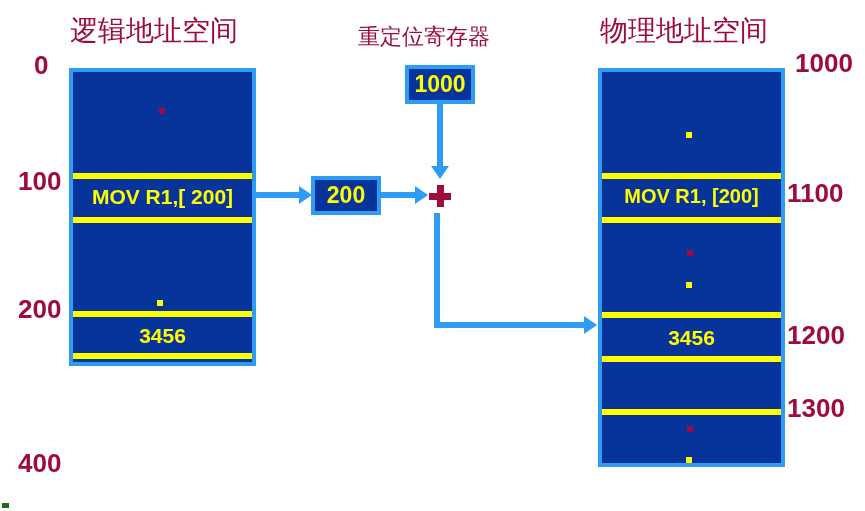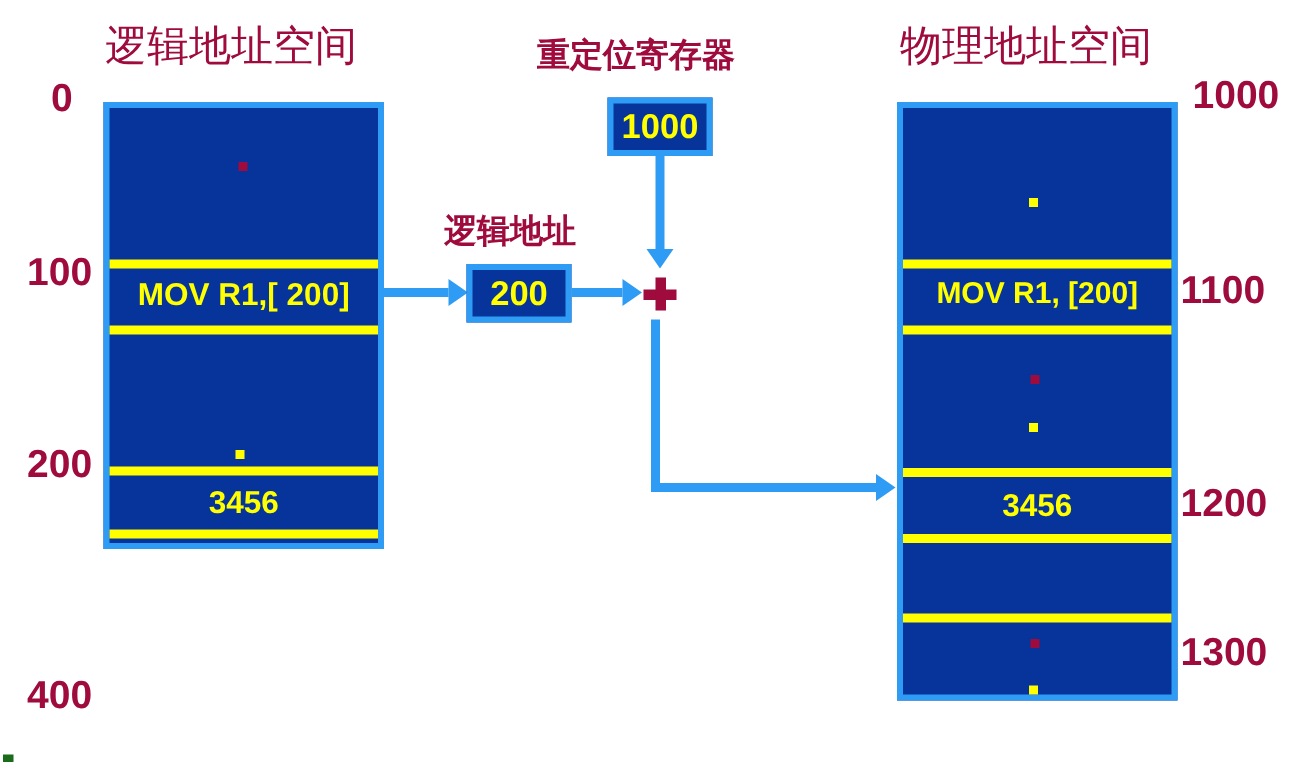--- a/index.html
+++ b/index.html
@@ -24,21 +24,21 @@
     color: #9e0b3c;
     font-size: 28px;
     font-weight: 400;
     font-family: "DejaVu Sans", "Liberation Sans", sans-serif;
     white-space: nowrap;
     letter-spacing: 0px;
   }
   .title-sm {
     color: #9e0b3c;
     font-size: 22px;
-    font-weight: 700;
+    font-weight: 400;
     font-family: "DejaVu Sans", "Liberation Sans", sans-serif;
     white-space: nowrap;
   }
 
   
   .addr {
     color: #9e0b3c;
     font-size: 26px;
     font-weight: bold;
     font-family: "Liberation Sans", "DejaVu Sans", sans-serif;
@@ -126,21 +126,20 @@
 </style>
 </head>
 <body>
 
 <div id="canvas">
 
   <div class="abs title" style="left:70px; top:12px;">逻辑地址空间</div>
 
   <div class="abs title-sm" style="left:358px; top:22px;">重定位寄存器</div>
 
-  <div class="abs title-sm" style="left:296px; top:139px;">逻辑地址</div>
 
   <div class="abs title" style="left:600px; top:12px;">物理地址空间</div>
 
   <div class="abs memblock" style="left:69px; top:68px; width:187px; height:298px;">
 
     <div class="abs dot red" style="left:86px; top:36px;"></div>
     <div class="abs dot yellow" style="left:84px; top:228px;"></div>
 
     <div class="abs divider" style="left:0px; top:101px; width:179px;"></div>
 
@@ -199,17 +198,17 @@
     <div class="abs divider" style="left:0px; top:240px; width:179px;"></div>
     <div class="abs memtext" style="left:0px; top:255px; width:179px;">3456</div>
     <div class="abs divider" style="left:0px; top:284px; width:179px;"></div>
 
     <div class="abs divider" style="left:0px; top:337px; width:179px;"></div>
   </div>
 
   <div class="abs addr" style="left:795px; top:50px;">1000</div>
   <div class="abs addr" style="left:787px; top:180px;">1100</div>
   <div class="abs addr" style="left:787px; top:322px;">1200</div>
-  <div class="abs addr" style="left:787px; top:421px;">1300</div>
+  <div class="abs addr" style="left:787px; top:395px;">1300</div>
 
   <div class="abs artifact" style="left:2px; top:503px;"></div>
 
 </div>
 
 </body></html>

